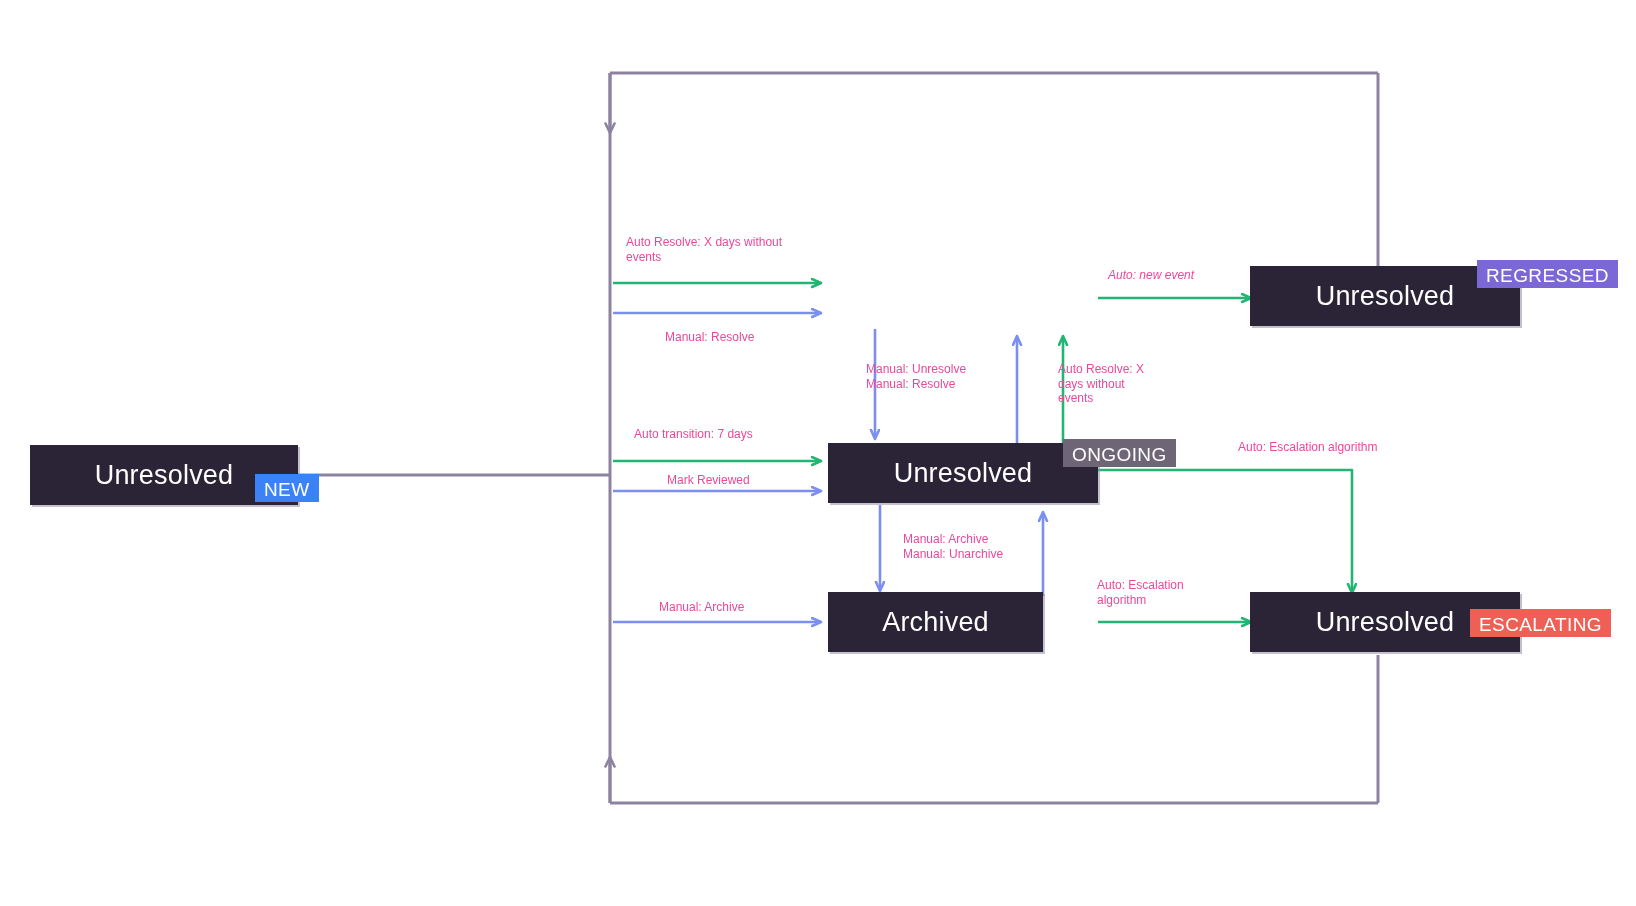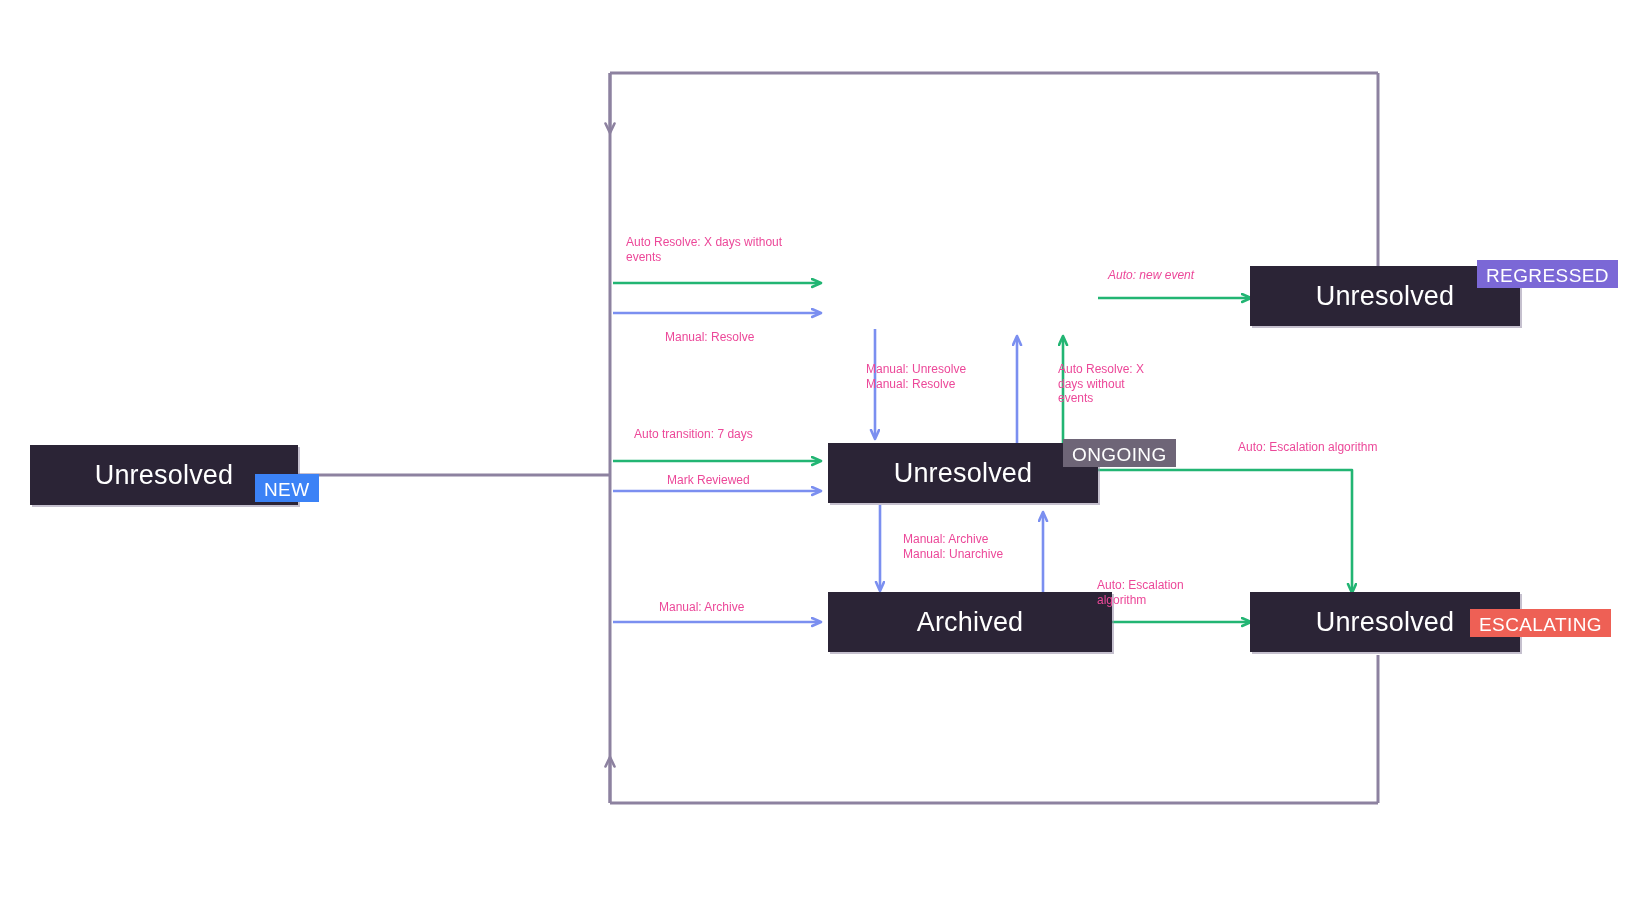--- a/index.html
+++ b/index.html
@@ -139,21 +139,21 @@
 
   <div class="node" style="left:30px; top:445px; width:268px; height:60px;">
     <span>Unresolved</span>
   </div>
 
 
   <div class="node" style="left:828px; top:443px; width:270px; height:60px;">
     <span>Unresolved</span>
   </div>
 
-  <div class="node" style="left:828px; top:592px; width:284px; height:60px;">
+  <div class="node" style="left:828px; top:592px; width:215px; height:60px;">
     <span>Archived</span>
   </div>
 
   <div class="node" style="left:1250px; top:266px; width:270px; height:60px;">
     <span>Unresolved</span>
   </div>
 
   <div class="node" style="left:1250px; top:592px; width:270px; height:60px;">
     <span>Unresolved</span>
   </div>

